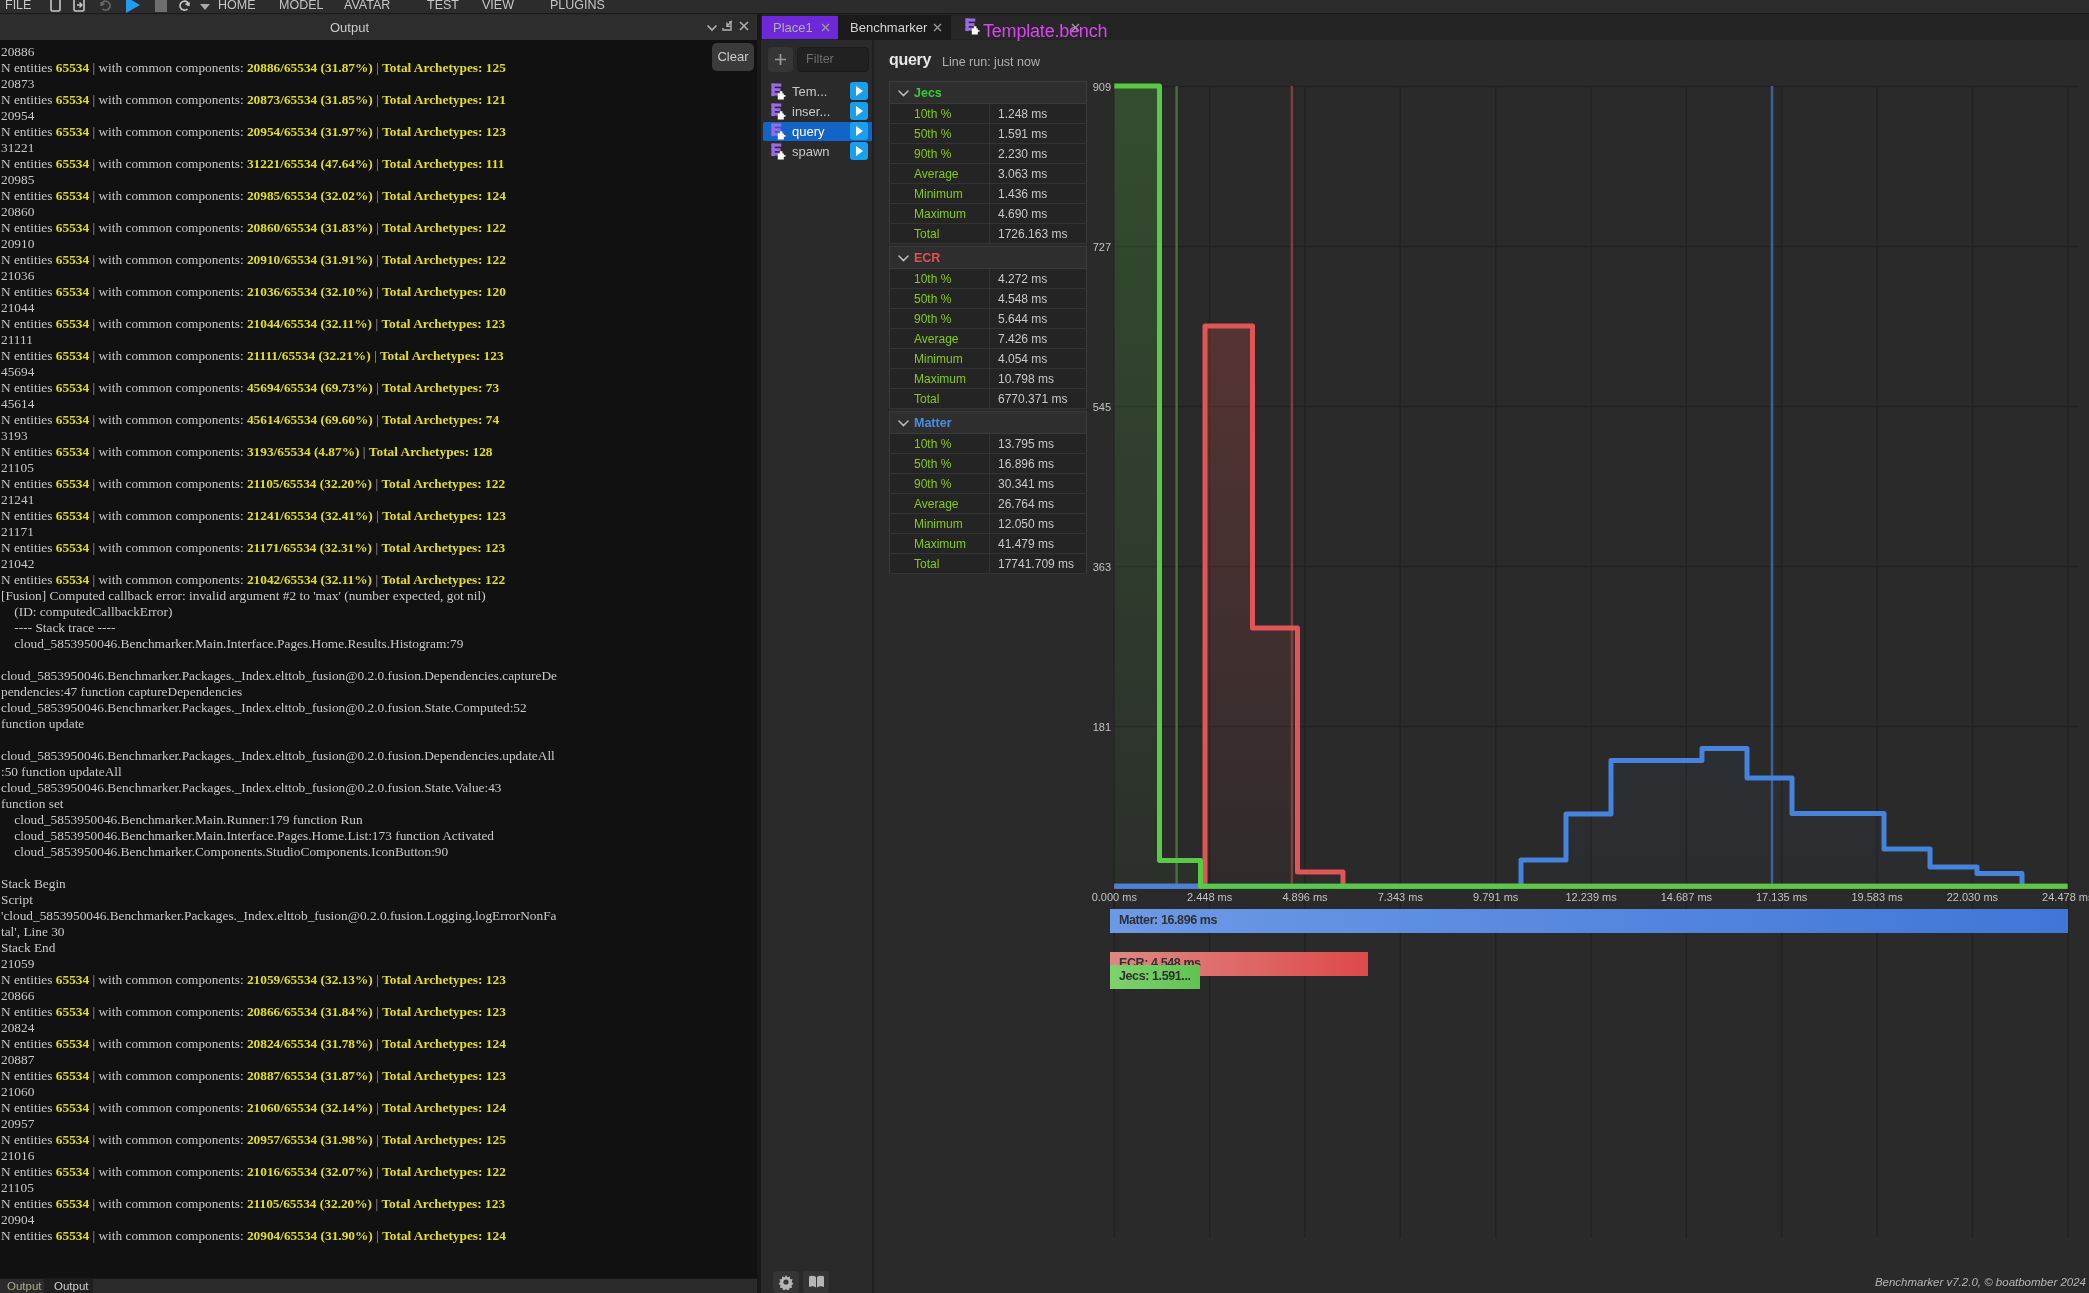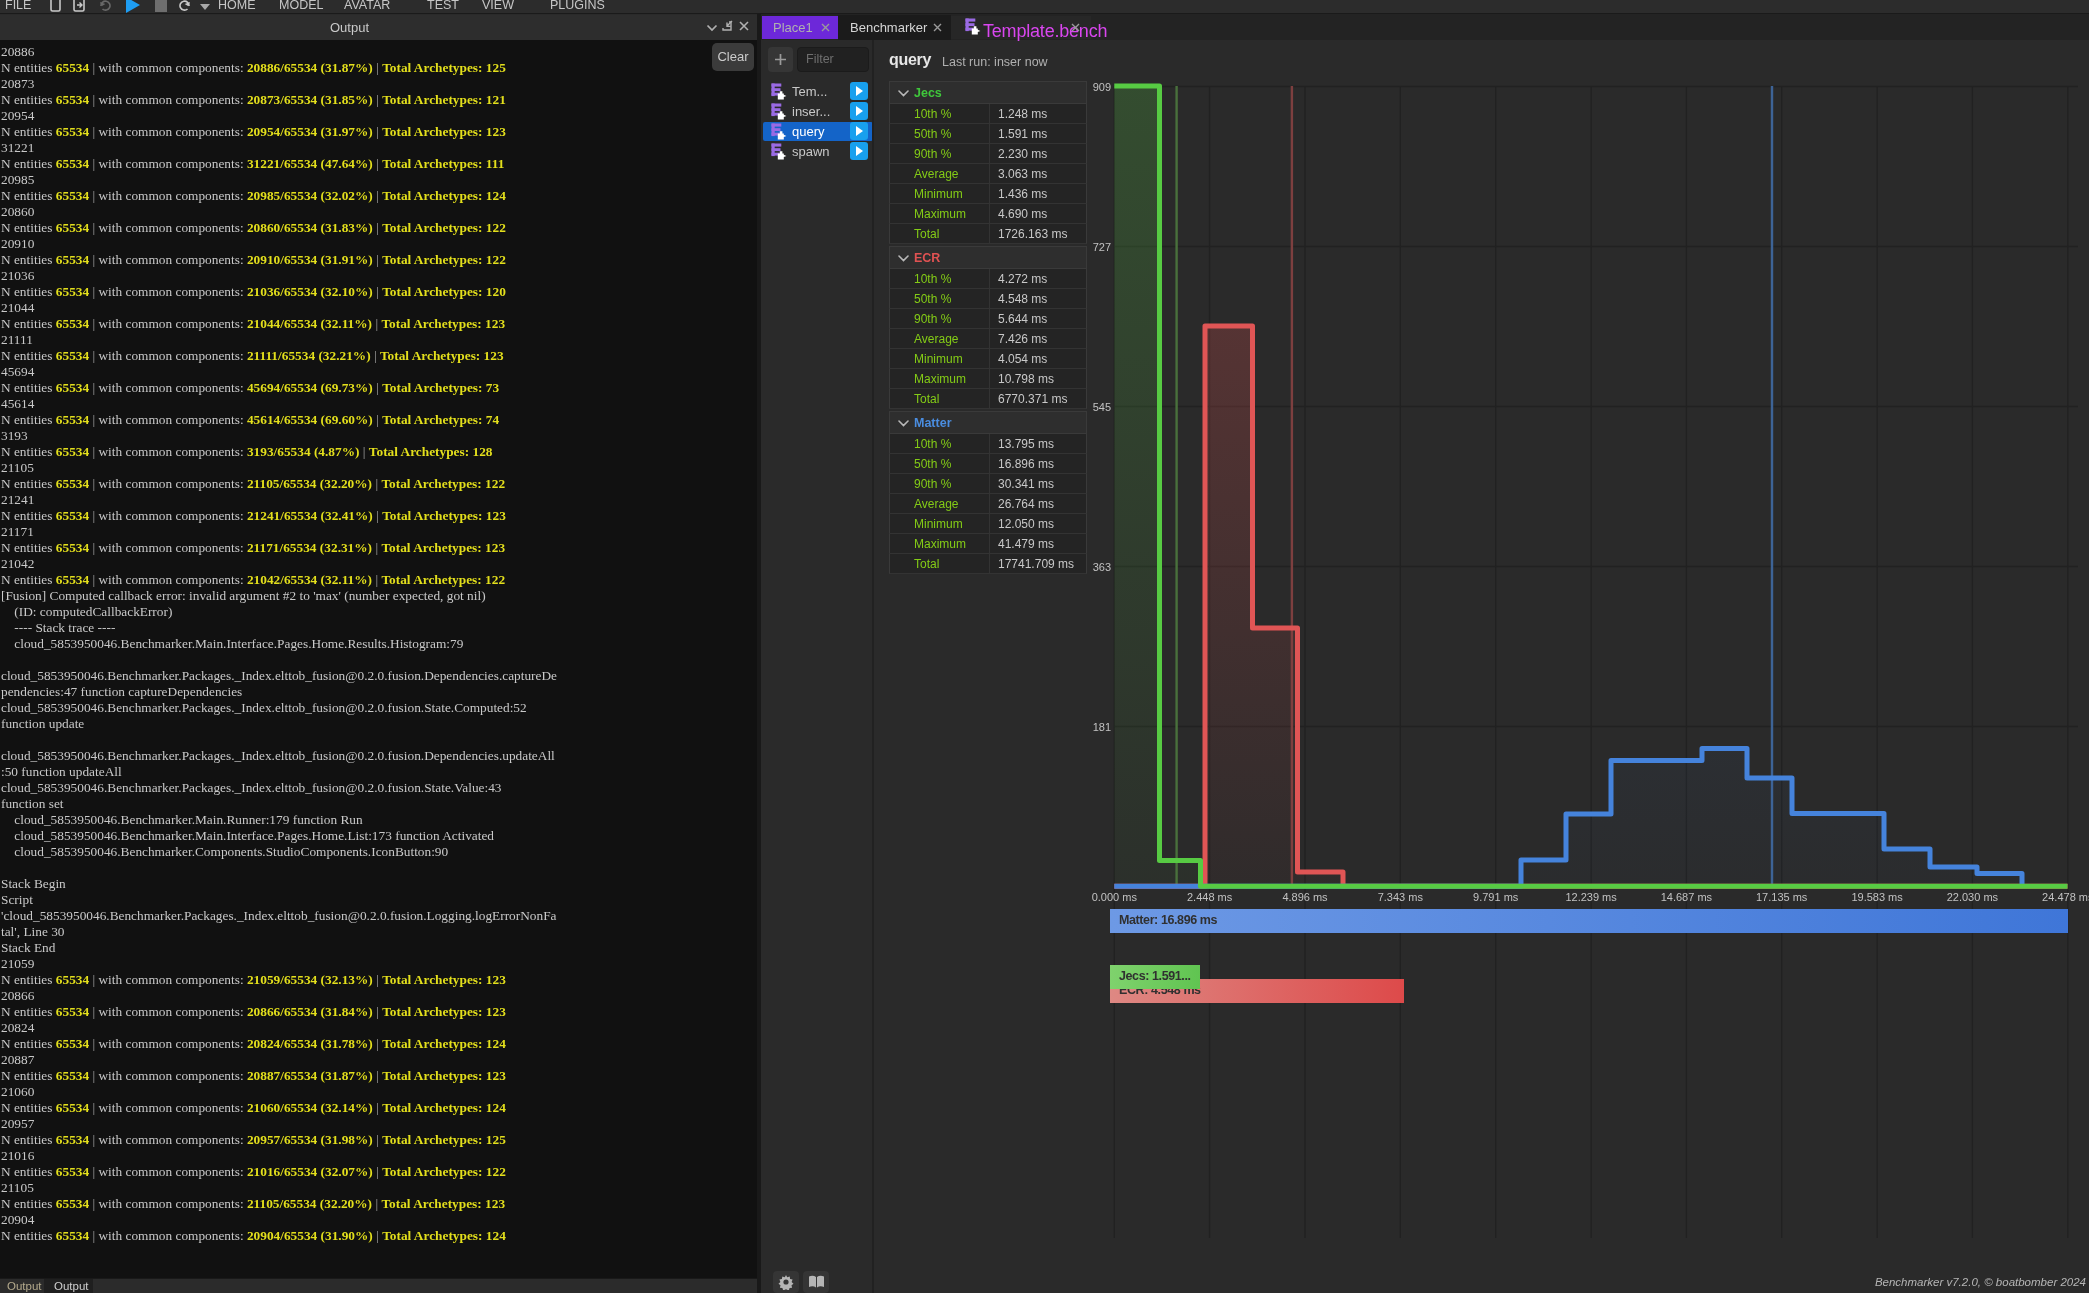--- a/index.html
+++ b/index.html
@@ -221,21 +221,21 @@
       </svg>
     </div>
   <div class="bfoot" style="left:42px">
       <svg class="abs" style="left:5px;top:4px" width="17" height="14" viewBox="0 0 17 14">
         <path d="M1 1.5 C3.5 0.5 6 0.5 8 2 L8 12.5 C6 11 3.5 11 1 12 Z" fill="#b5b5b5"></path>
         <path d="M16 1.5 C13.5 0.5 11 0.5 9 2 L9 12.5 C11 11 13.5 11 16 12 Z" fill="#b5b5b5"></path>
       </svg>
     </div>
 
   <div id="qtitle">query</div>
-  <div id="qlast">Last run: inser now</div>
+  <div id="qlast">Line run: just now</div>
   <div id="stats">
 <div class="shead" style="top:81px">
         <svg width="11" height="7" style="position:absolute;left:8px;top:8px" viewBox="0 0 11 7">
           <path d="M1 1 L5.5 5.5 L10 1" fill="none" stroke="#b8b8b8" stroke-width="1.6" stroke-linecap="round"></path>
         </svg>
         <span style="color:#3fc73b">Jecs</span>
       </div>
 <div class="srow" style="top:104px">
         <span class="sl">10th %</span>
         <span class="sv">1.248 ms</span>
@@ -386,20 +386,20 @@
 <text x="977.8" y="861" text-anchor="middle" class="axl">24.478 ms</text>
 <text x="21" y="50.5" text-anchor="end" class="axl">909</text>
 <text x="21" y="210.5" text-anchor="end" class="axl">727</text>
 <text x="21" y="370.5" text-anchor="end" class="axl">545</text>
 <text x="21" y="530.5" text-anchor="end" class="axl">363</text>
 <text x="21" y="690.5" text-anchor="end" class="axl">181</text>
 </svg>
   <div class="lbar" style="left:349px;top:869px;width:958px;background:linear-gradient(90deg,#6d99e5,#3f76d8)">
       <span>Matter: 16.896 ms</span>
     </div>
-  <div class="lbar" style="left:349px;top:939px;width:294px;background:linear-gradient(90deg,#de8883,#dd4a4a)">
+  <div class="lbar" style="left:349px;top:912px;width:258px;background:linear-gradient(90deg,#de8883,#dd4a4a)">
       <span>ECR: 4.548 ms</span>
     </div>
   <div class="lbar" style="left:349px;top:925px;width:90px;background:linear-gradient(90deg,#7fd26d,#60c451)">
       <span>Jecs: 1.591...</span>
     </div>
   <div id="footer">Benchmarker v7.2.0, © boatbomber 2024</div>
 </div>
 
 </body></html>

